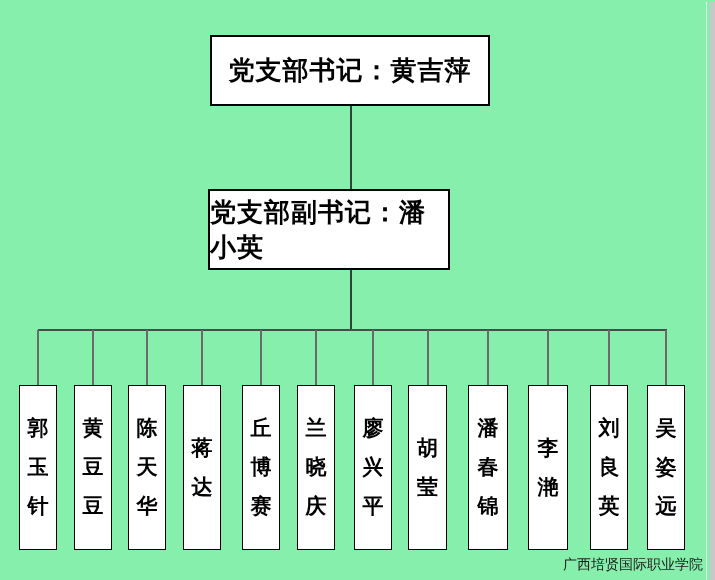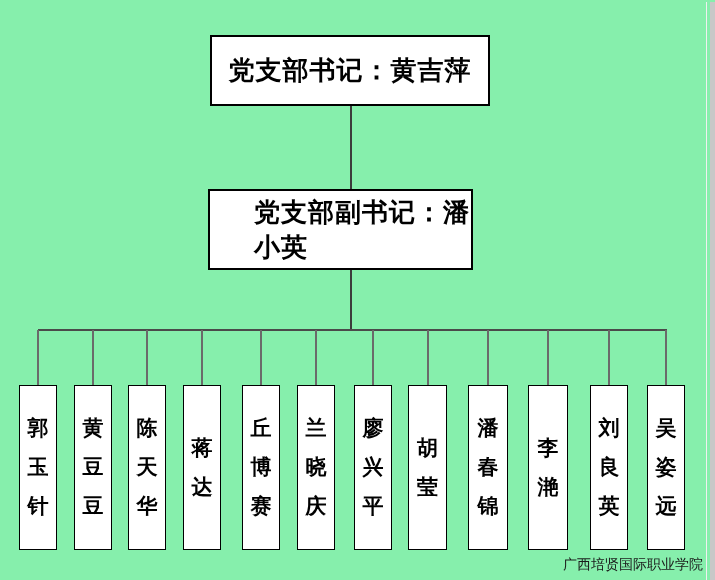--- a/index.html
+++ b/index.html
@@ -36,21 +36,21 @@
     display: flex;
     align-items: center;
     justify-content: center;
     font-weight: bold;
     color: #000000;
     letter-spacing: 1px;
     font-size: 26px;
     box-sizing: border-box;
   }
   .box-secretary { left: 210px; top: 35px;  width: 280px; height: 71px; }
-  .box-deputy    { left: 208px; top: 189px; width: 265px; height: 81px; padding-left: 44px; }
+  .box-deputy    { left: 208px; top: 189px; width: 242px; height: 81px; }
   
   .vline { position: absolute; width: 2px; background: #3c3c3c; }
   .conn-1 { left: 350px; top: 106px; height: 83px; }
   .conn-2 { left: 350px; top: 270px; height: 60px; }
   .rail   { position: absolute; left: 38px; top: 329px; width: 629px; height: 2px; background: #4a4a4a; }
   .drop   { position: absolute; top: 330px; height: 55px; width: 2px; background: #6a6a6a; }
   
   .member {
     position: absolute;
     top: 385px;

